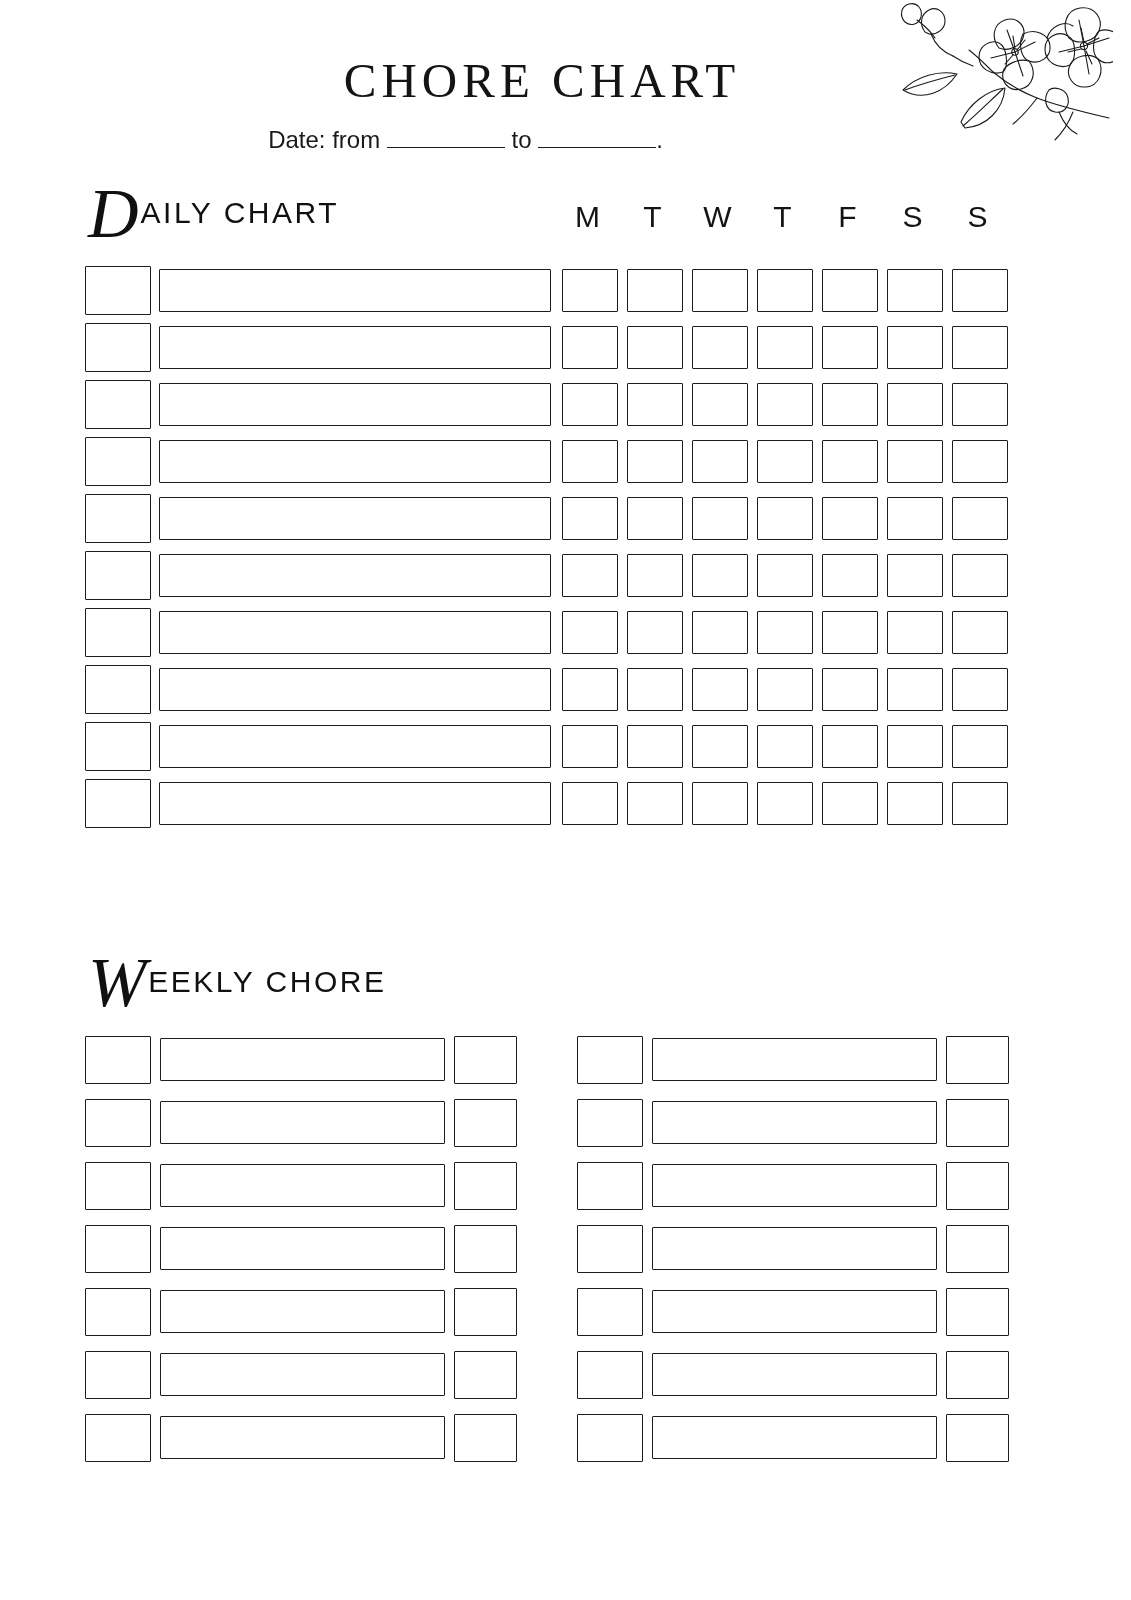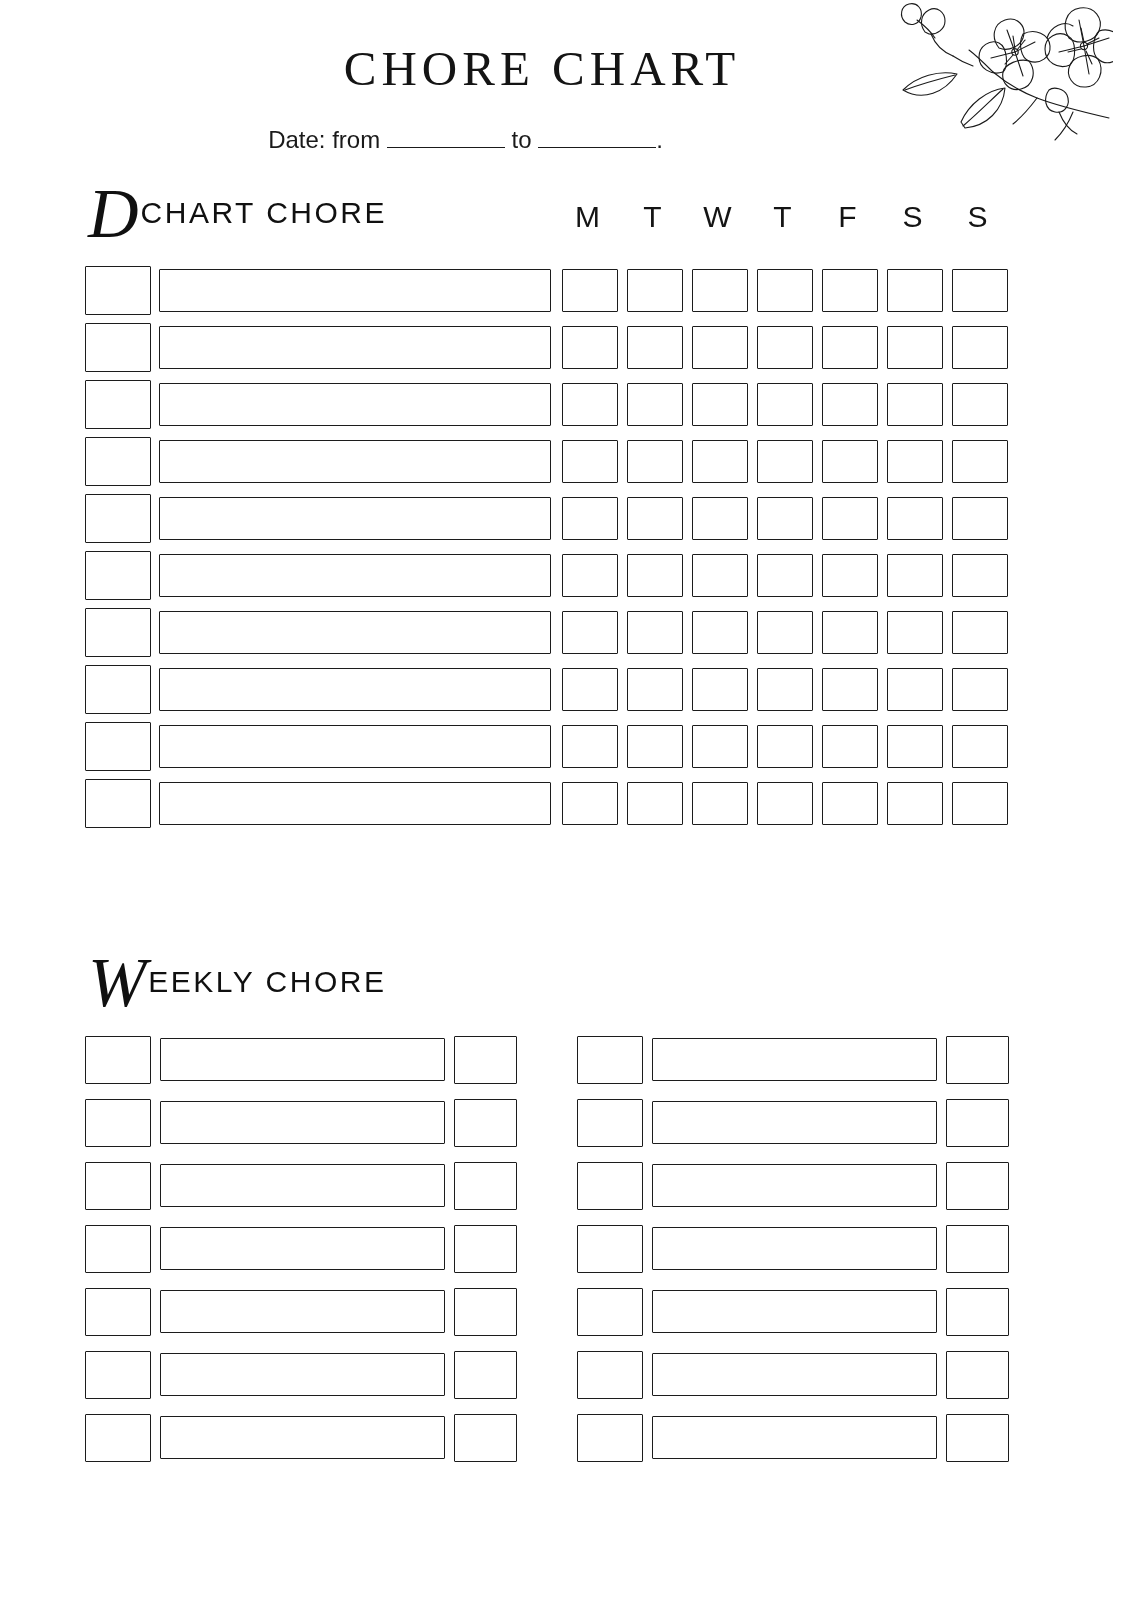--- a/index.html
+++ b/index.html
@@ -18,21 +18,21 @@
 
   .page {
     position: absolute;
     inset: 0;
     background: #ffffff;
   }
 
   
   .title {
     position: absolute;
-    top: 40px;
+    top: 52px;
     left: 0;
     width: 1084px;
     text-align: center;
     font-family: "Liberation Serif", serif;
     font-size: 49px;
     letter-spacing: 5px;
     font-weight: 400;
     color: #141414;
     white-space: nowrap;
   }
@@ -241,21 +241,21 @@
           <path d="M213 57 L219 70"></path>
           <path d="M208 55 L195 58"></path>
       </g>
 
       <path d="M176 96 C170 104 172 116 182 118 C192 120 198 110 194 101 C191 95 181 92 176 96 Z"></path>
       <path d="M186 118 C190 128 196 136 204 140"></path>
     </svg>
   </div>
 
   <div class="section-heading" id="daily-heading">
-    <span class="drop">D</span><span>CHART CHORE</span>
+    <span class="drop">D</span><span>AILY CHART</span>
   </div>
 
   <div class="weekday-row">
     <div class="weekday">M</div>
     <div class="weekday">T</div>
     <div class="weekday">W</div>
     <div class="weekday">T</div>
     <div class="weekday">F</div>
     <div class="weekday">S</div>
     <div class="weekday">S</div>

